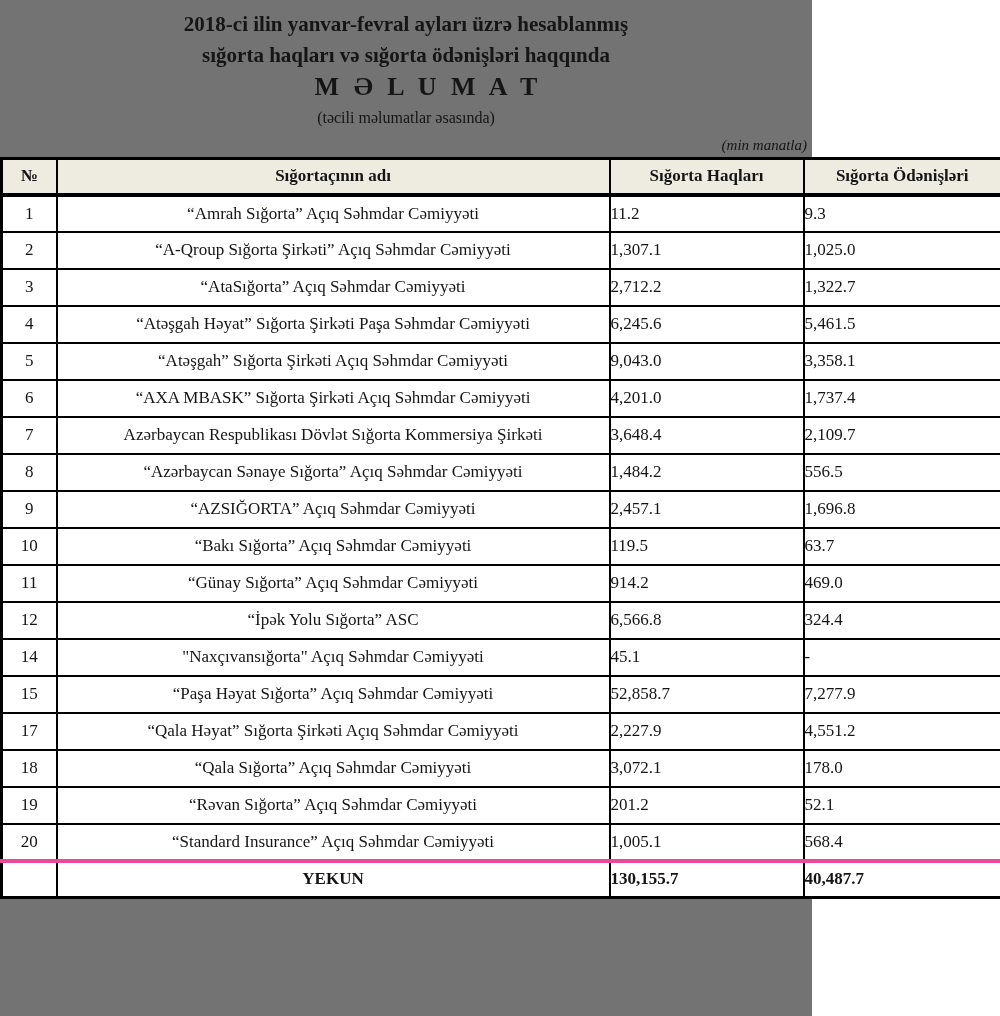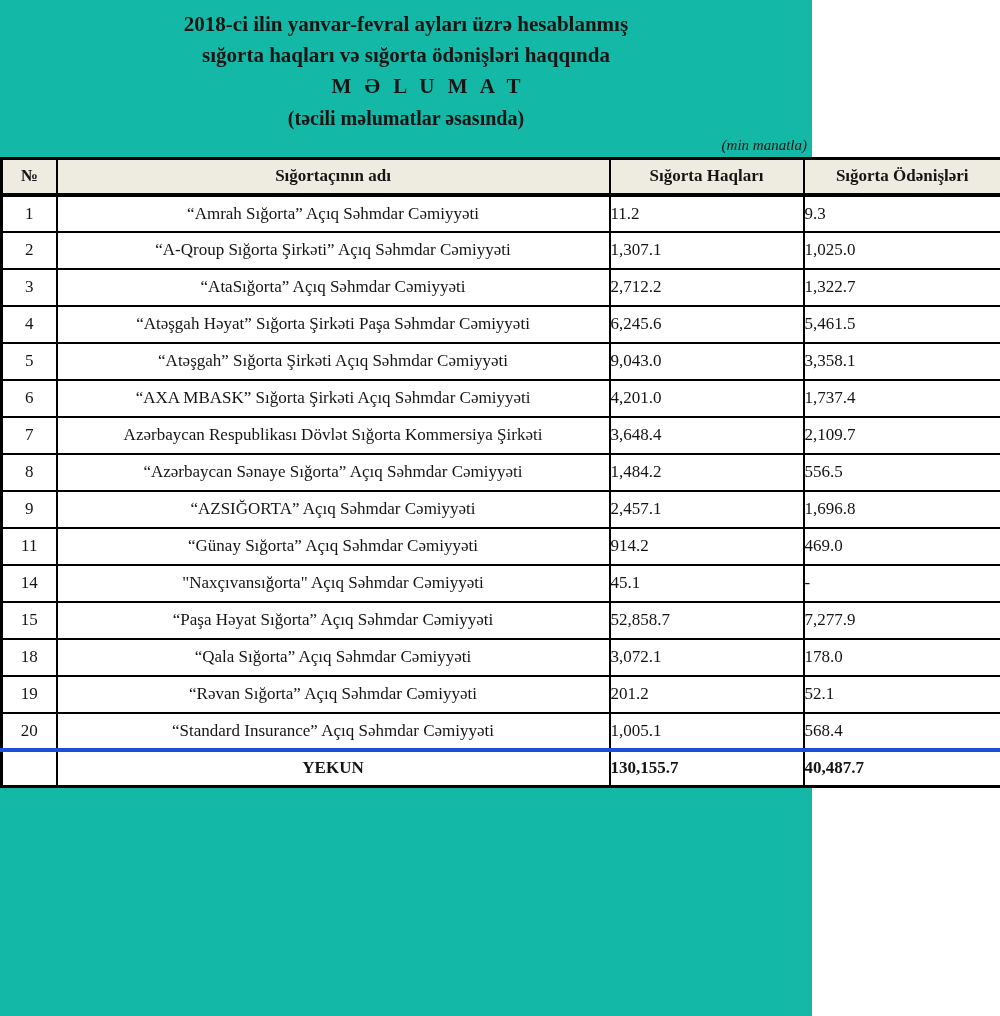--- a/index.html
+++ b/index.html
@@ -6,42 +6,42 @@
   html, body {
     margin: 0;
     padding: 0;
     background: #ffffff;
     font-family: "Liberation Serif", "DejaVu Serif", serif;
     color: #151515;
   }
   .page {
     width: 812px;
     height: 1016px;
-    background: #14b8a6;
+    background: #737373;
     position: relative;
   }
   .title-block {
     text-align: center;
     padding-top: 9px;
   }
   .title-line1, .title-line2 {
     font-size: 21px;
     font-weight: bold;
     line-height: 31px;
   }
   .title-line3 {
-    font-size: 21px;
+    font-size: 26px;
     font-weight: bold;
     letter-spacing: 4px;
     line-height: 31px;
     padding-left: 44px;
   }
   .title-line4 {
-    font-size: 20px;
-    font-weight: bold;
+    font-size: 16px;
+    font-weight: normal;
     line-height: 32px;
   }
   .unit-note {
     text-align: right;
     font-style: italic;
     font-size: 15px;
     padding-right: 5px;
     margin-top: 3px;
     margin-bottom: 3px;
     padding-left: 44px;
@@ -74,21 +74,21 @@
   td.cell-no {
     text-align: center;
   }
   td.cell-name {
     text-align: center;
   }
   td.cell-num {
     padding-right: 14px;
   }
   tr.total-row td {
-    border-top: 4px solid #1d4ed8;
+    border-top: 4px solid #ec4899;
     font-weight: bold;
     height: 39px;
   }
 </style>
 </head>
 <body>
 
 <div class="page">
 
   <div class="title-block">
@@ -164,36 +164,54 @@
         <td class="cell-num">1,484.2</td>
         <td class="cell-num">556.5</td>
       </tr>
       <tr>
         <td class="cell-no">9</td>
         <td class="cell-name">“AZSIĞORTA” Açıq Səhmdar Cəmiyyəti</td>
         <td class="cell-num">2,457.1</td>
         <td class="cell-num">1,696.8</td>
       </tr>
       <tr>
+        <td class="cell-no">10</td>
+        <td class="cell-name">“Bakı Sığorta” Açıq Səhmdar Cəmiyyəti</td>
+        <td class="cell-num">119.5</td>
+        <td class="cell-num">63.7</td>
+      </tr>
+      <tr>
         <td class="cell-no">11</td>
         <td class="cell-name">“Günay Sığorta” Açıq Səhmdar Cəmiyyəti</td>
         <td class="cell-num">914.2</td>
         <td class="cell-num">469.0</td>
       </tr>
       <tr>
+        <td class="cell-no">12</td>
+        <td class="cell-name">“İpək Yolu Sığorta” ASC</td>
+        <td class="cell-num">6,566.8</td>
+        <td class="cell-num">324.4</td>
+      </tr>
+      <tr>
         <td class="cell-no">14</td>
         <td class="cell-name">"Naxçıvansığorta" Açıq Səhmdar Cəmiyyəti</td>
         <td class="cell-num">45.1</td>
         <td class="cell-num">-</td>
       </tr>
       <tr>
         <td class="cell-no">15</td>
         <td class="cell-name">“Paşa Həyat Sığorta” Açıq Səhmdar Cəmiyyəti</td>
         <td class="cell-num">52,858.7</td>
         <td class="cell-num">7,277.9</td>
+      </tr>
+      <tr>
+        <td class="cell-no">17</td>
+        <td class="cell-name">“Qala Həyat” Sığorta Şirkəti Açıq Səhmdar Cəmiyyəti</td>
+        <td class="cell-num">2,227.9</td>
+        <td class="cell-num">4,551.2</td>
       </tr>
       <tr>
         <td class="cell-no">18</td>
         <td class="cell-name">“Qala Sığorta” Açıq Səhmdar Cəmiyyəti</td>
         <td class="cell-num">3,072.1</td>
         <td class="cell-num">178.0</td>
       </tr>
       <tr>
         <td class="cell-no">19</td>
         <td class="cell-name">“Rəvan Sığorta” Açıq Səhmdar Cəmiyyəti</td>

